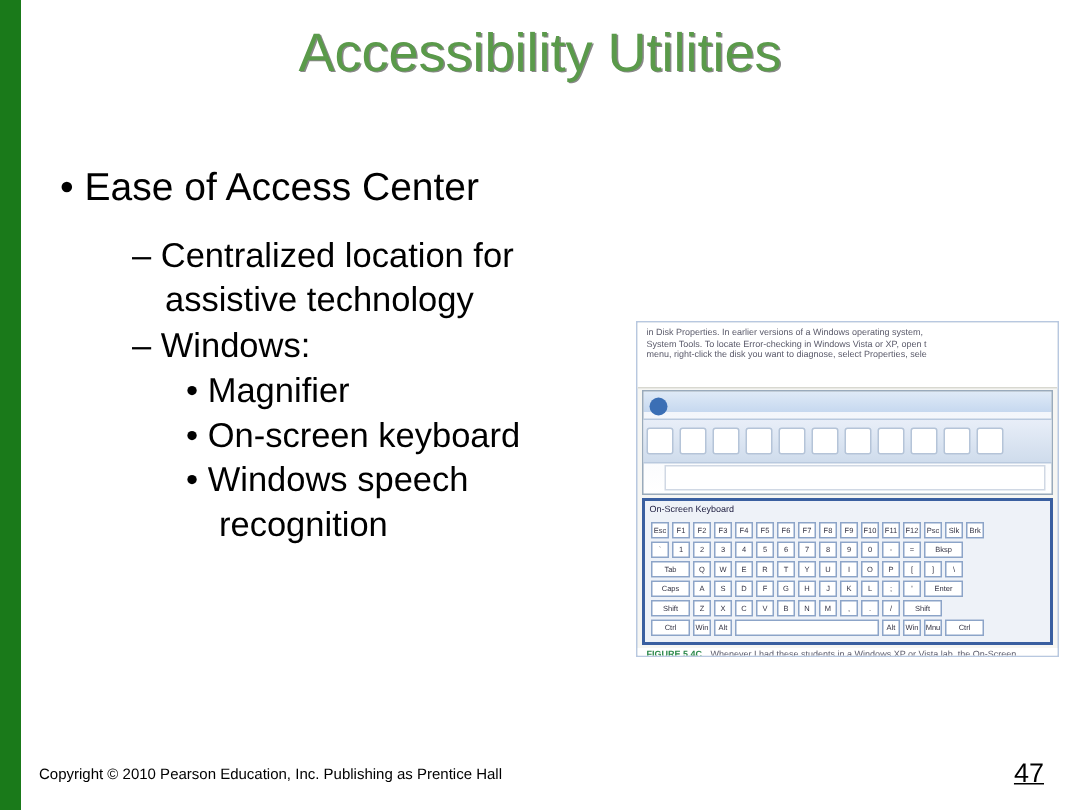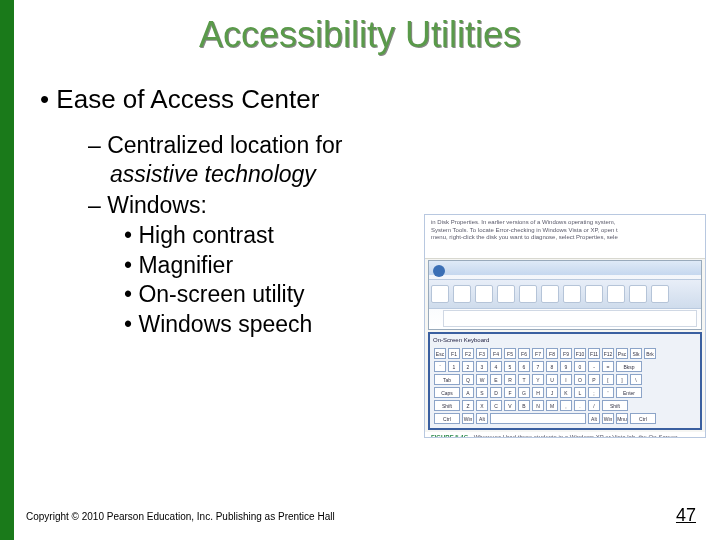--- a/index.html
+++ b/index.html
@@ -21,39 +21,39 @@
     text-align: center;
     font-size: 36px;
     color: #5a9a4a;
     text-shadow: 1px 1px 0 #888;
     padding-top: 14px;
     font-weight: normal;
   }
   .content {
     position: absolute;
     left: 40px;
-    top: 84px;
+    top: 109px;
     width: 640px;
   }
   .bullet-1 {
     font-size: 26px;
     color: #000;
     margin-bottom: 16px;
   }
   .sub-list {
     margin-left: 48px;
   }
   .bullet-2 {
     font-size: 23px;
     color: #000;
     line-height: 1.25;
     margin-bottom: 2px;
   }
   .bullet-2 .dash { display: inline; text-align: right; }
-  .indent-wrap { padding-left: 22px; display: block; font-style: italic; }
+  .indent-wrap { padding-left: 22px; display: block; }
   .sub-sub-list {
     margin-left: 36px;
     margin-top: 2px;
   }
   .bullet-3 {
     font-size: 23px;
     color: #000;
     line-height: 1.28;
   }
   .bullet-3 .dot { display: inline; text-align: right; }
@@ -165,25 +165,25 @@
   <div class="bullet-1">
     • <span>Ease of Access Center</span>
   </div>
   <div class="sub-list">
     <div class="bullet-2">
       <span class="dash">– Centralized location for</span>
       <span class="indent-wrap">assistive technology</span>
     </div>
     <div class="bullet-2">– Windows:</div>
     <div class="sub-sub-list">
-      <div class="bullet-3">• High contrast</div>
       <div class="bullet-3">• Magnifier</div>
-      <div class="bullet-3">• On-screen utility</div>
+      <div class="bullet-3">• On-screen keyboard</div>
       <div class="bullet-3">
         <span class="dot">• Windows speech</span>
+        <span class="wrap">recognition</span>
       </div>
     </div>
   </div>
 </div>
 
 <div class="screenshot">
   <div class="shot-text">in Disk Properties. In earlier versions of a Windows operating system,
 System Tools. To locate Error-checking in Windows Vista or XP, open t
 menu, right-click the disk you want to diagnose, select Properties, sele</div>
   <div class="word-window">

